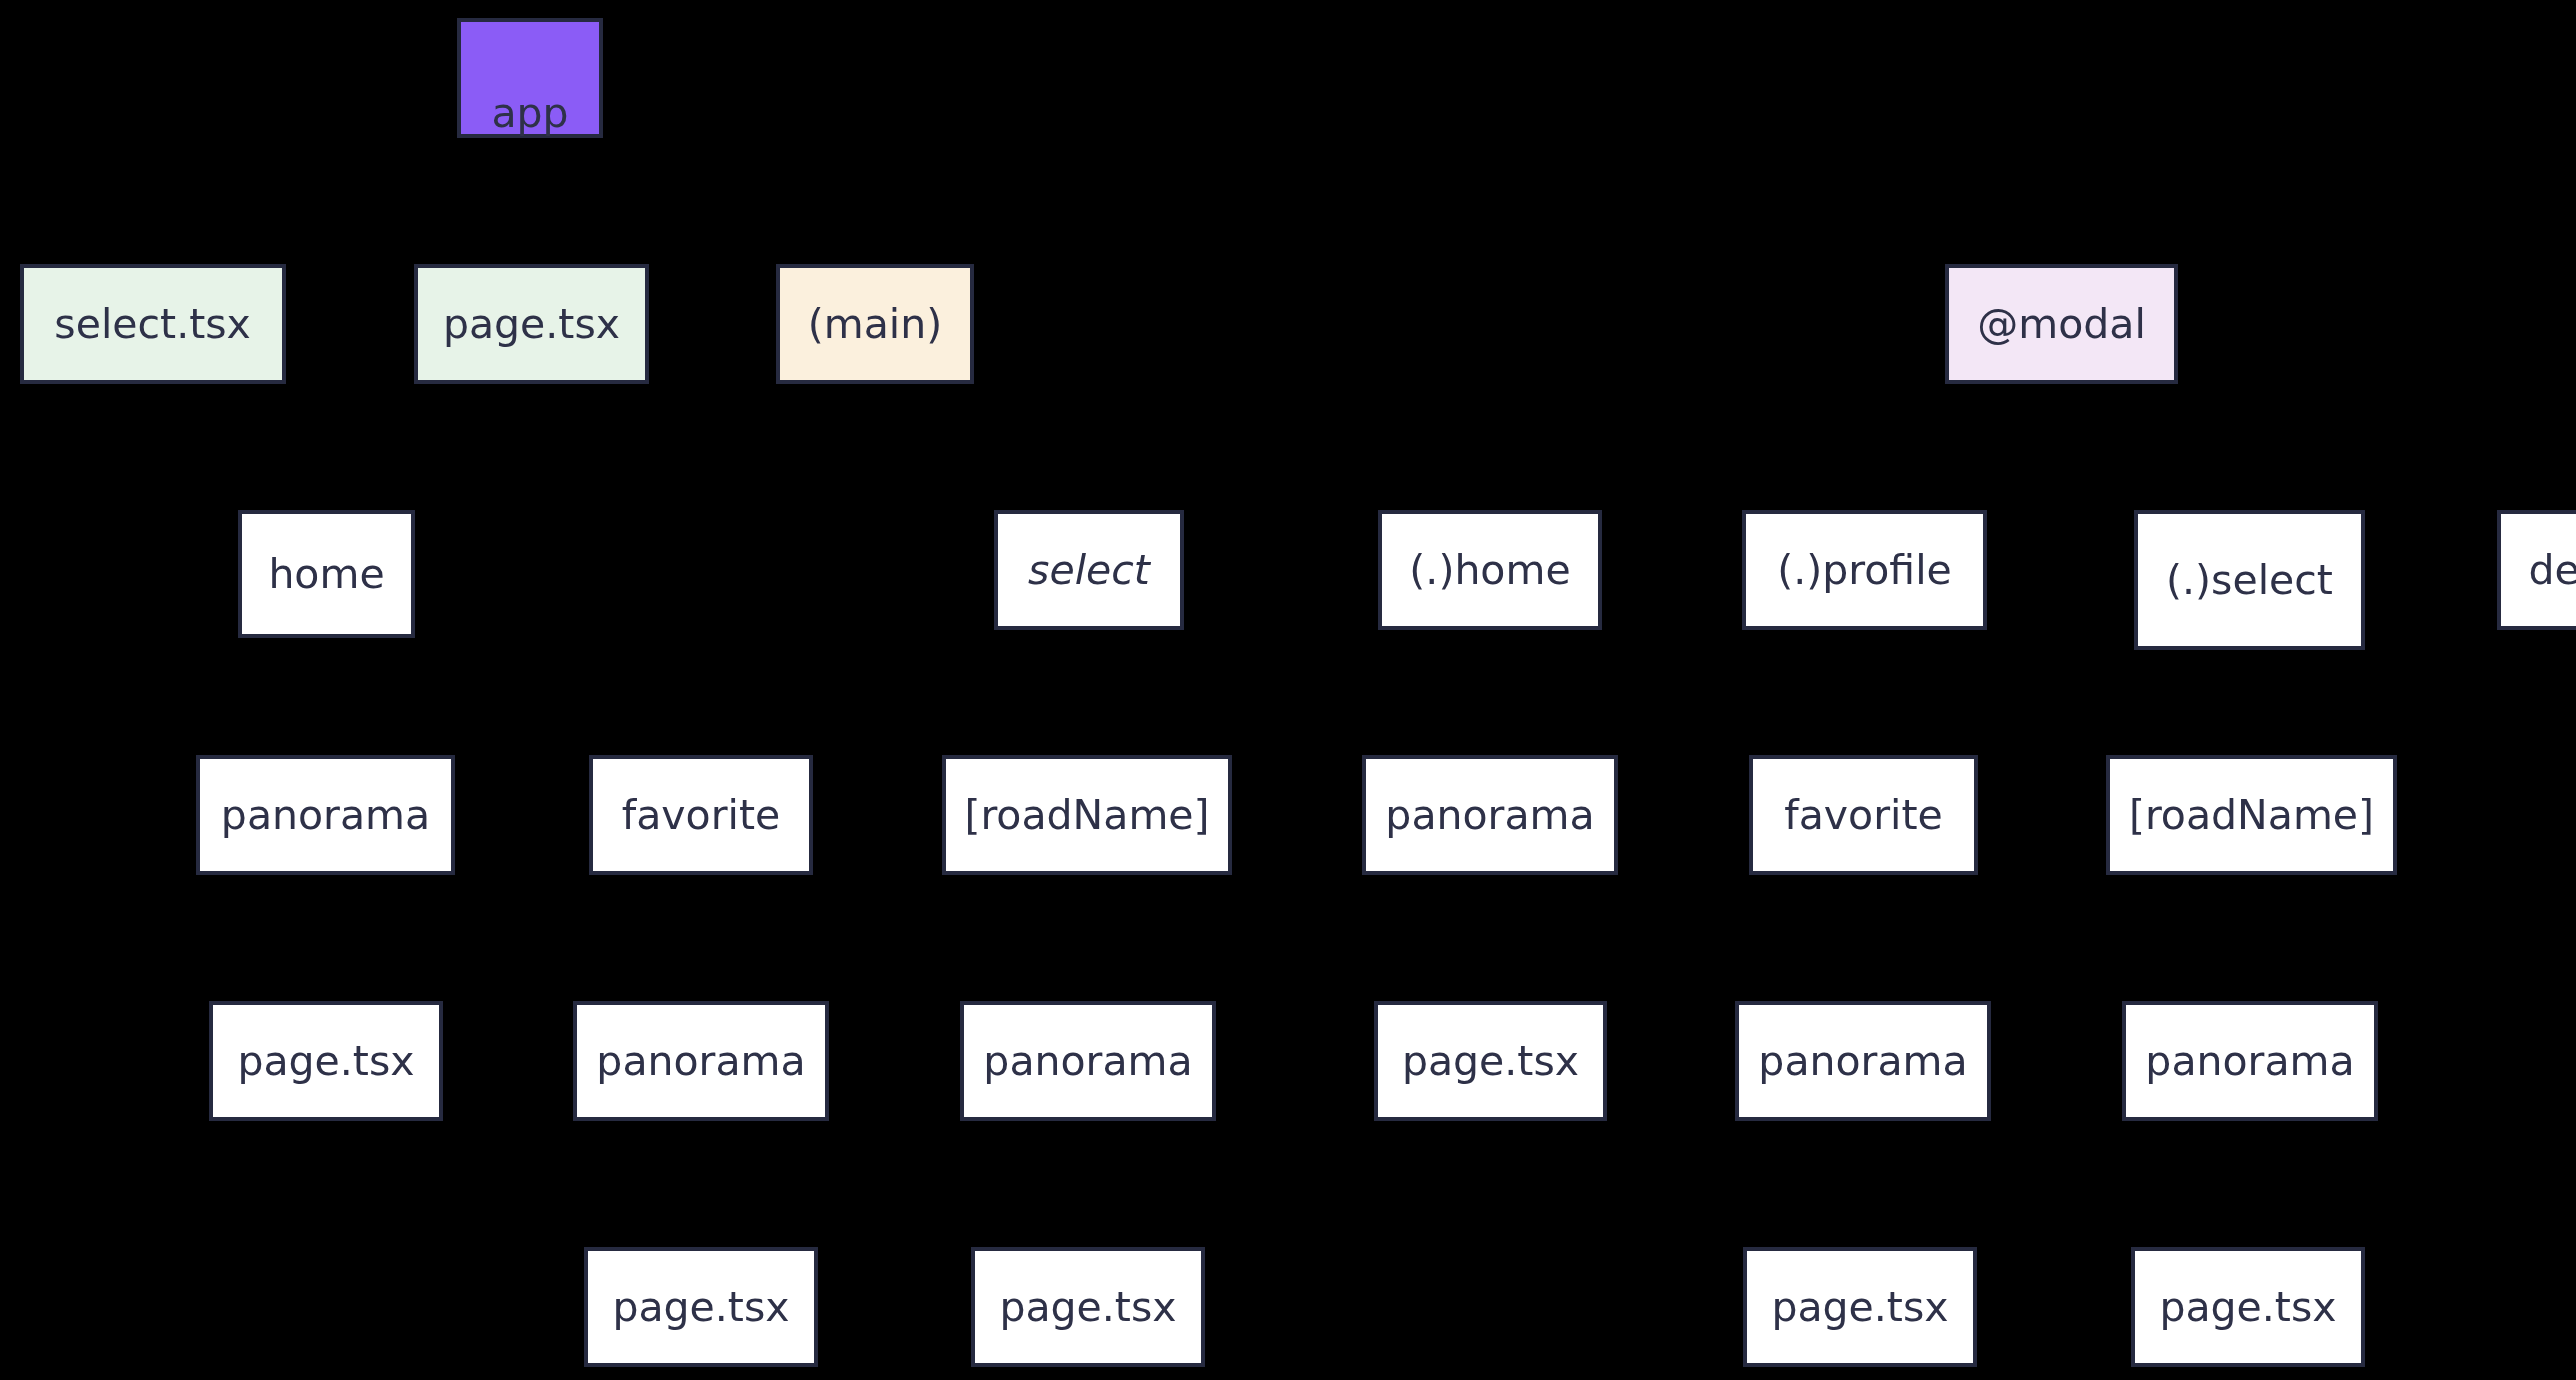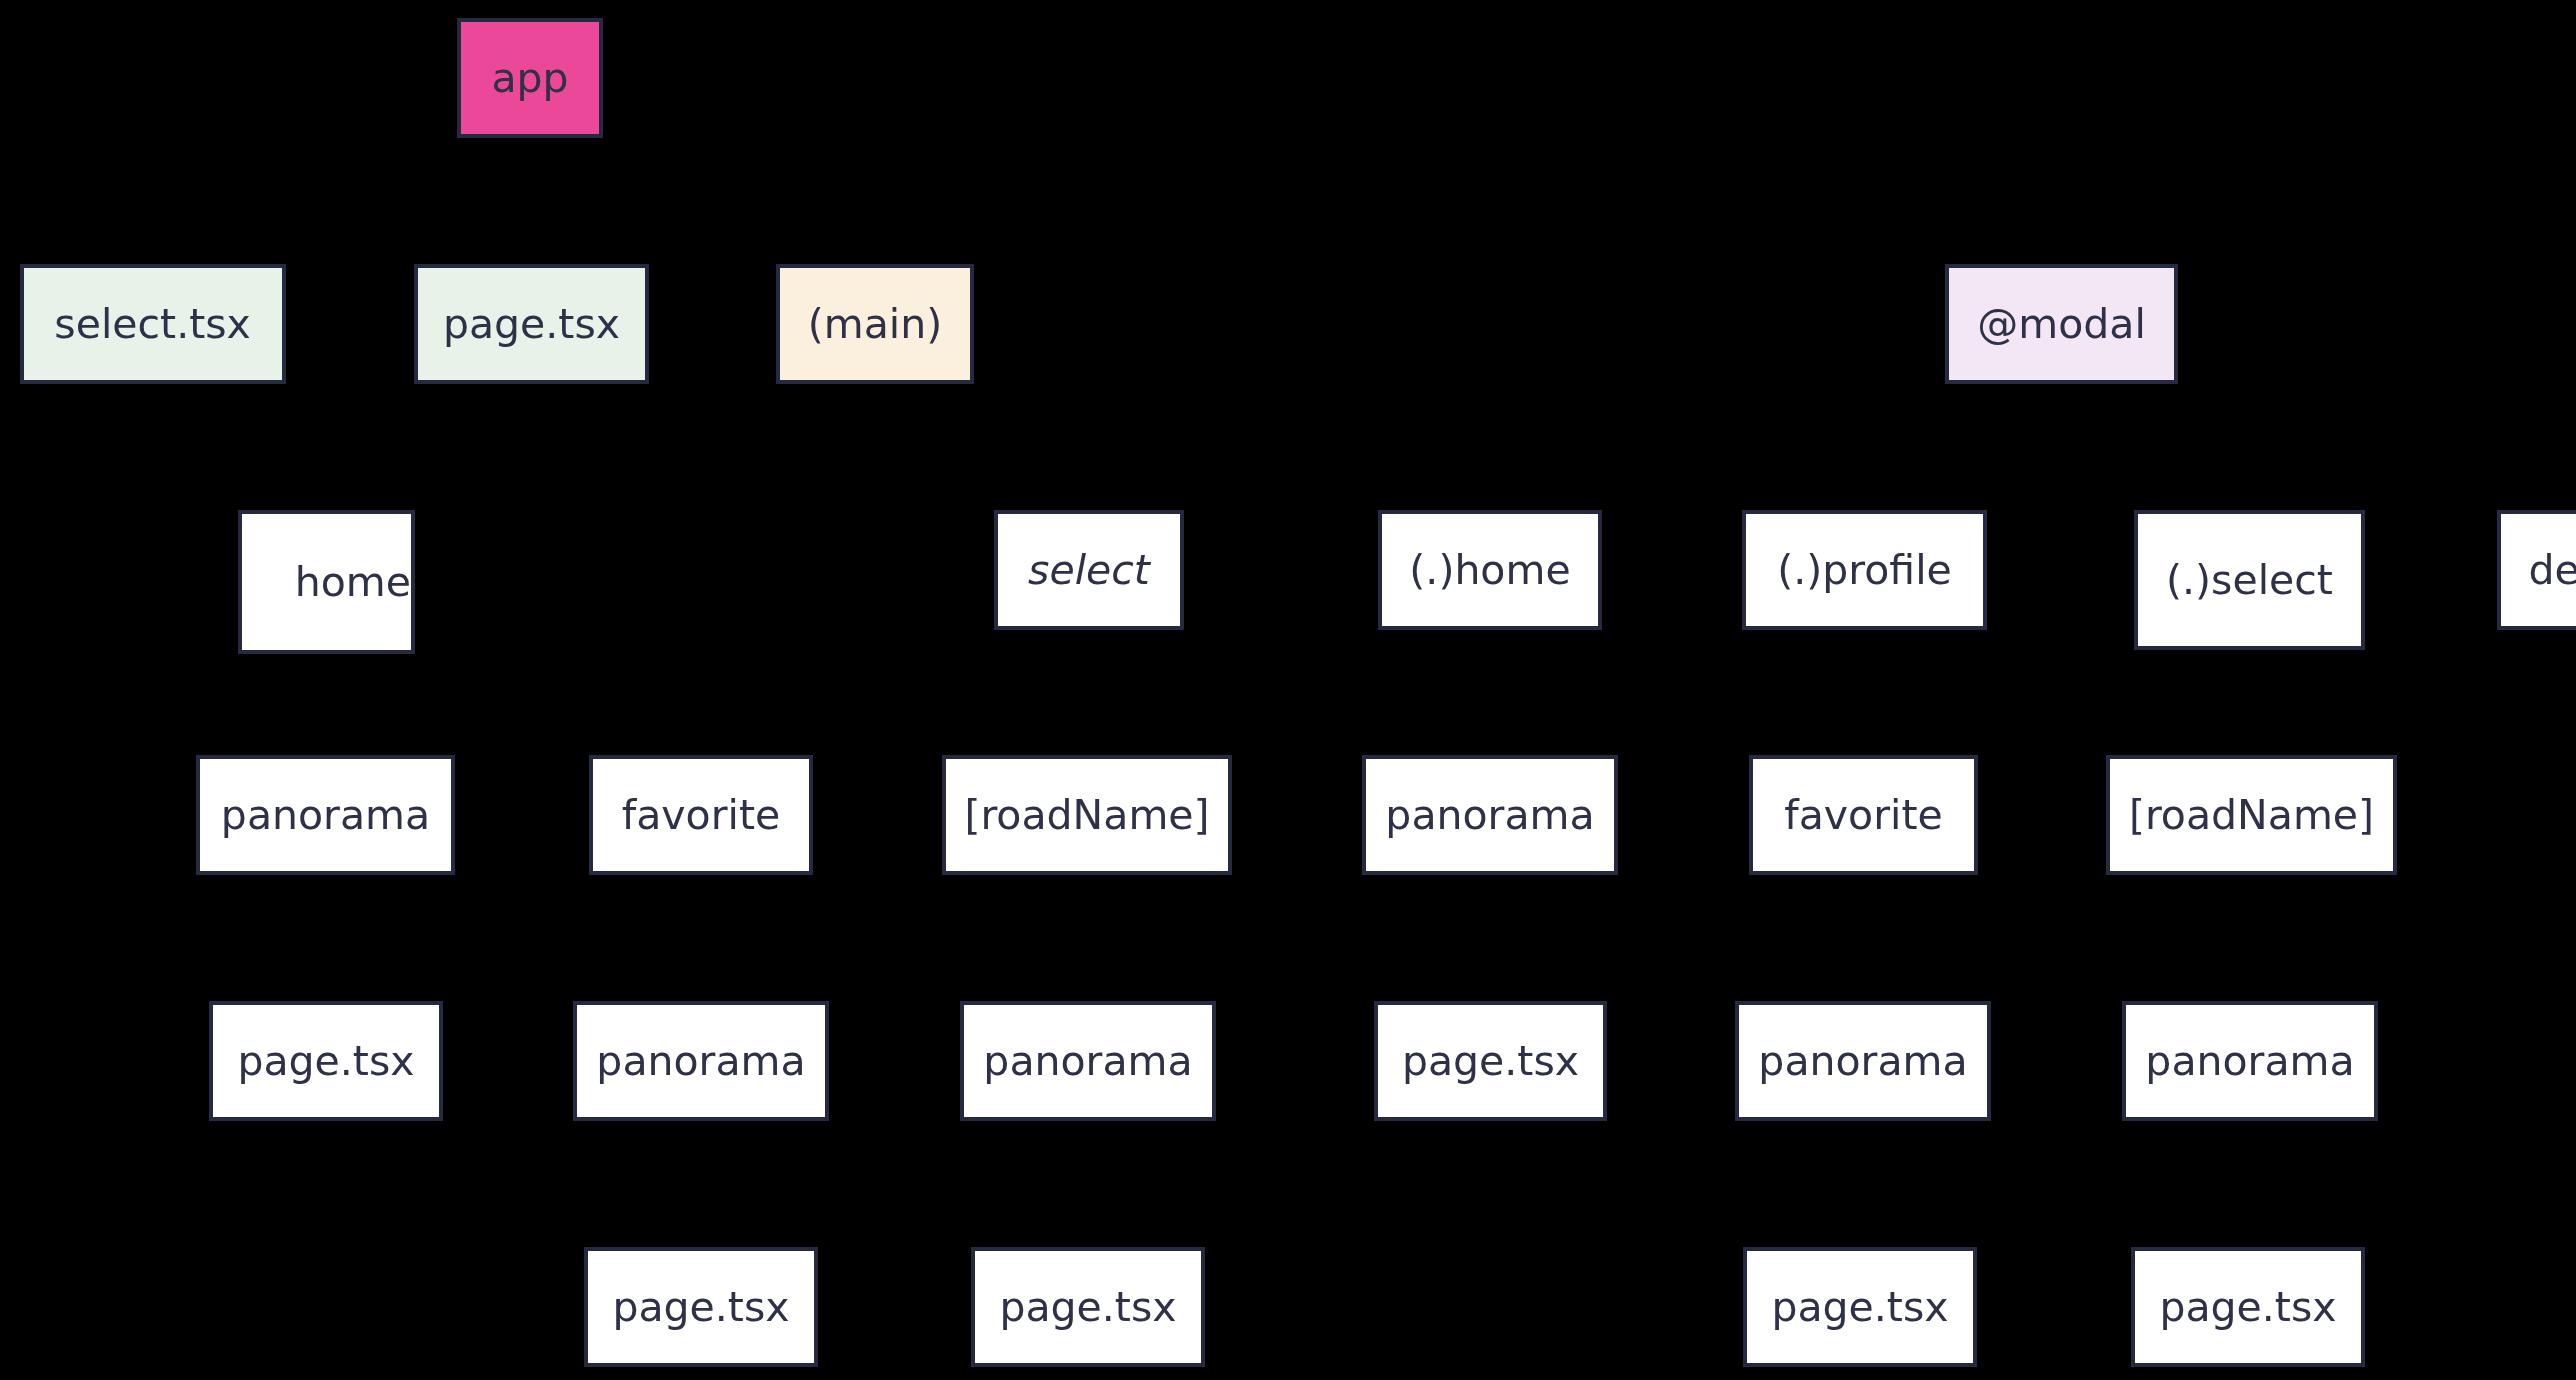--- a/index.html
+++ b/index.html
@@ -28,36 +28,36 @@
     white-space: nowrap;
   }
   .node span {
     display: block;
   }
 </style>
 </head>
 <body>
 
 <div id="canvas">
-    <div class="node" style="left: 457px; top: 18px; width: 146px; height: 120px; background: #ec4899;">
+    <div class="node" style="left: 457px; top: 18px; width: 146px; height: 120px; background: #8b5cf6; align-items: flex-end;">
       <span>app</span>
     </div>
     <div class="node" style="left: 19.6px; top: 264px; width: 266px; height: 120px; background: rgb(231, 243, 232);">
       <span>select.tsx</span>
     </div>
     <div class="node" style="left: 414px; top: 264px; width: 235px; height: 120px; background: rgb(231, 243, 232);">
       <span>page.tsx</span>
     </div>
     <div class="node" style="left: 776px; top: 264px; width: 198px; height: 120px; background: rgb(251, 240, 221);">
       <span>(main)</span>
     </div>
     <div class="node" style="left: 1945px; top: 264px; width: 233px; height: 120px; background: rgb(243, 231, 246);">
       <span>@modal</span>
     </div>
-    <div class="node" style="left: 238px; top: 510px; width: 177px; height: 144px; background: rgb(255, 255, 255); justify-content: flex-end;">
+    <div class="node" style="left: 238px; top: 510px; width: 177px; height: 128px; background: rgb(255, 255, 255);">
       <span>home</span>
     </div>
     <div class="node" style="left: 994px; top: 510px; width: 190px; height: 120px; background: rgb(255, 255, 255); font-style: italic;">
       <span>select</span>
     </div>
     <div class="node" style="left: 1378px; top: 510px; width: 224px; height: 120px; background: rgb(255, 255, 255);">
       <span>(.)home</span>
     </div>
     <div class="node" style="left: 1742px; top: 510px; width: 245px; height: 120px; background: rgb(255, 255, 255);">
       <span>(.)profile</span>

